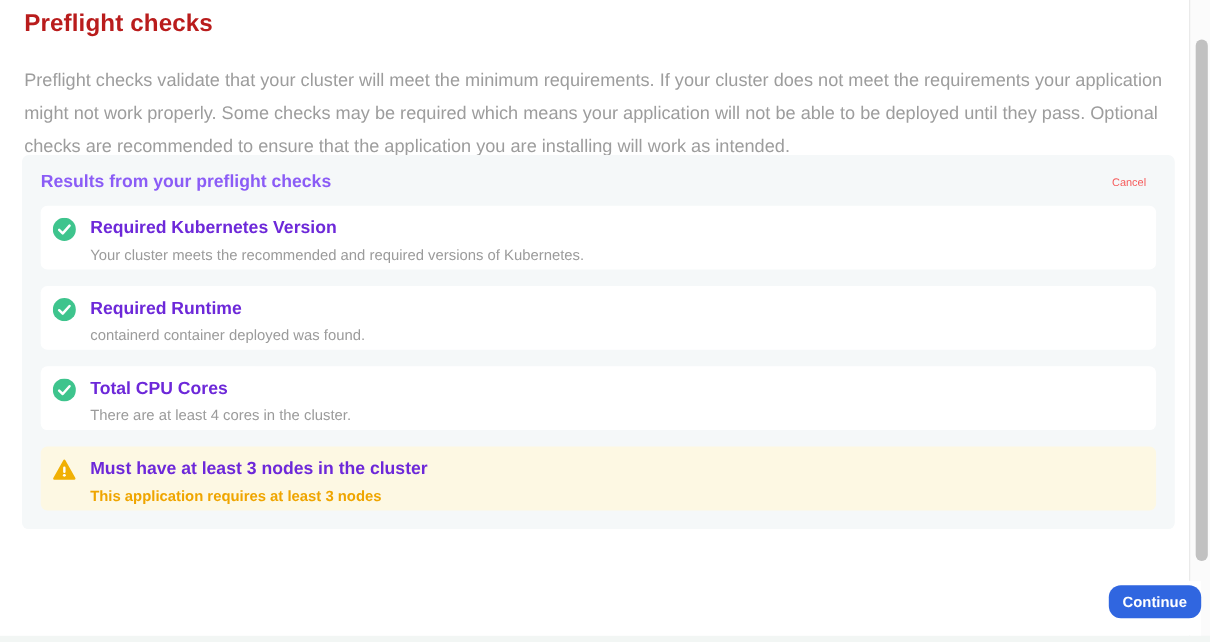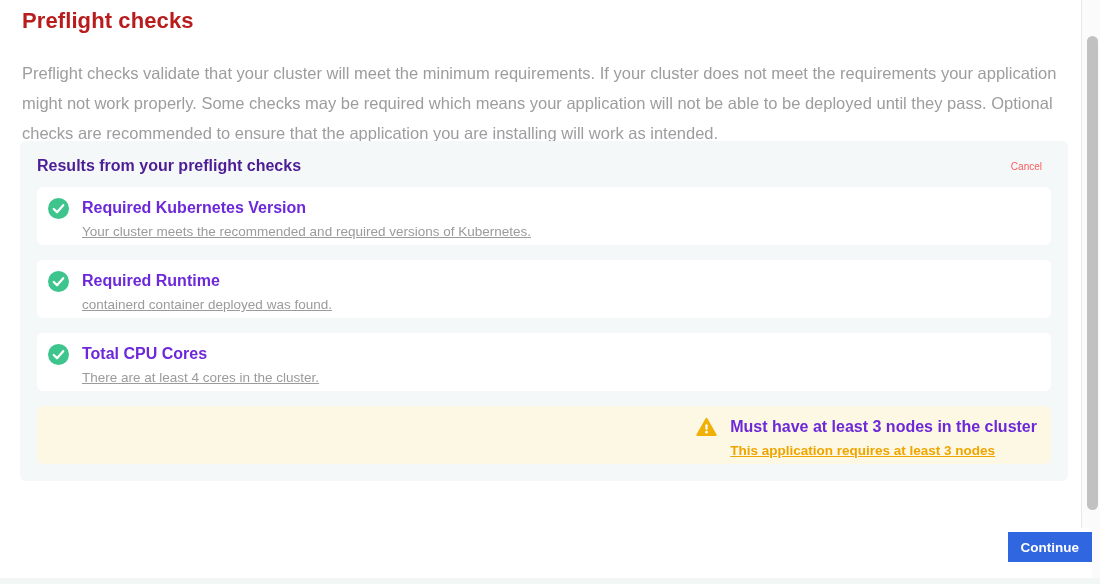--- a/index.html
+++ b/index.html
@@ -30,64 +30,64 @@
     position: absolute; left: 20px; top: 141px;
     width: 1048px;
     background: var(--panel-bg, #f5f8f9);
     border-radius: 6px;
     padding: 16px 17px 17px 17px;
   }
   .panel-header {
     display: flex; align-items: center; justify-content: space-between;
     margin-bottom: 12px;
   }
-  .panel-title { font-size: 16px; font-weight: 700; color: #4c1d95; }
+  .panel-title { font-size: 16px; font-weight: 700; color: #8b5cf6; }
   .cancel-link {
     font-size: 10px; font-weight: 500;
     color: var(--cancel-red, #f65c5c);
     cursor: pointer; text-decoration: none;
     margin-right: 9px;
   }
 
   .check-row {
     background: #ffffff;
     border-radius: 6px;
     height: 58px;
     margin-bottom: 15px;
     padding: 9px 14px 0 10px;
     display: flex; align-items: flex-start;
     overflow: hidden;
   }
-  .check-row:last-child { margin-bottom: 0; justify-content: flex-end; }
+  .check-row:last-child { margin-bottom: 0; }
   .check-row.status-warn { background: var(--warn-card-bg, #fdf8e3); }
 
   .check-icon { flex: 0 0 21px; width: 21px; height: 21px; margin: 2px 13px 0 1px; }
   .check-icon svg { display: block; }
   .check-row .icon-warn { display: none; }
   .check-row.status-warn .icon-warn { display: block; }
 
   .check-text { padding-top: 1px; }
   .check-title { font-size: 16px; font-weight: 700; color: #6d28d9; line-height: 21px; }
-  .check-message { margin-top: 6px; font-size: 13.5px; color: #9b9b9b; font-weight: 500; text-decoration: underline; }
+  .check-message { margin-top: 6px; font-size: 13.5px; color: #9b9b9b; font-weight: 500; }
   .check-row.status-warn .check-message { color: var(--warn-text, #efa500); font-weight: 700; font-size: 13.5px; }
 
   
   .footer {
     position: absolute; left: 0; top: 528px;
     width: 1092px; height: 50px;
     background: #ffffff;
     z-index: 5;
   }
   .continue-btn {
     position: absolute; right: 0px; top: 4px;
     height: 30px; min-width: 80px;
     padding: 0 13px;
     background: var(--primary-blue, #3066e0);
     color: #ffffff;
-    border: none; border-radius: 0;
+    border: none; border-radius: 11px;
     font-family: "Liberation Sans", sans-serif;
     font-size: 13.5px; font-weight: 700;
     cursor: pointer;
   }
   .bottom-strip {
     position: absolute; left: 0; top: 578px;
     width: 1100px; height: 6px;
     background: #f2f6f4;
     z-index: 7;
   }

